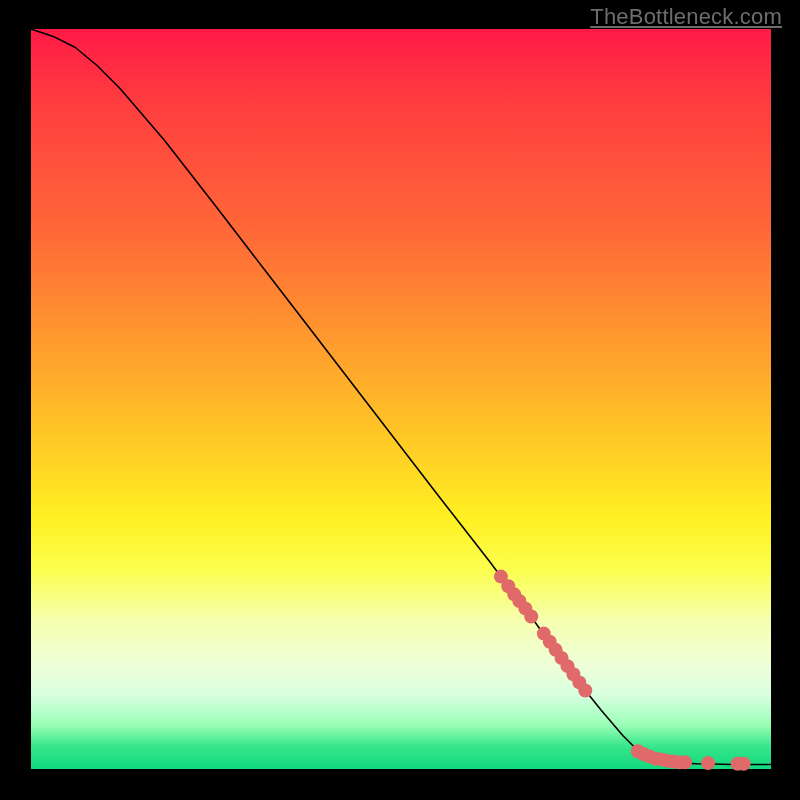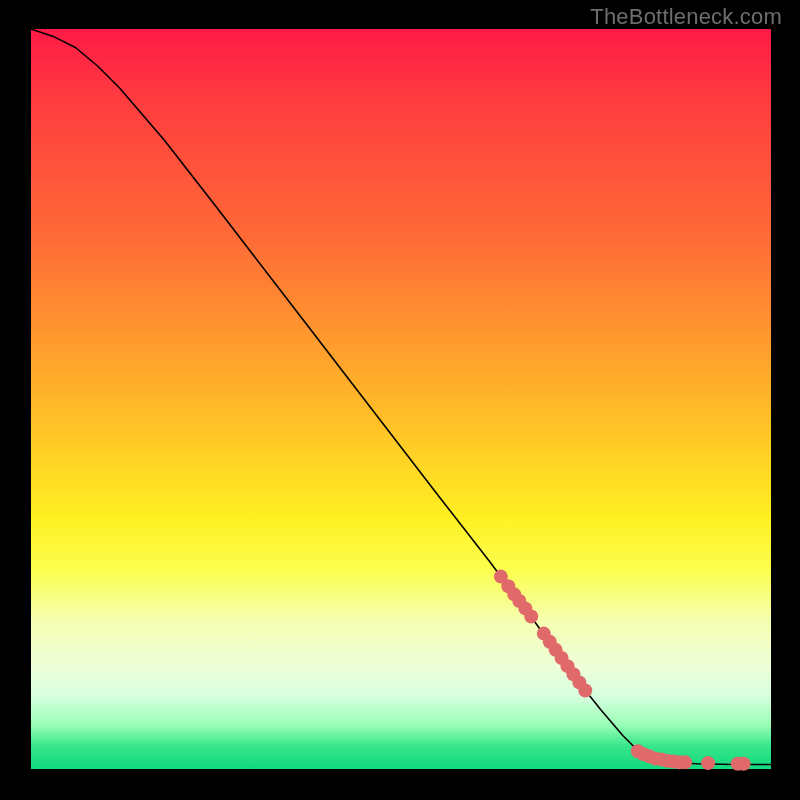--- a/index.html
+++ b/index.html
@@ -19,20 +19,21 @@
   }
   .watermark {
     position: absolute;
     top: 4px;
     right: 18px;
     color: #6d6d6d;
     font-size: 22px;
     font-weight: 400;
     letter-spacing: 0.2px;
     z-index: 30;
+    text-decoration: underline;
   }
   
   .plot-area {
     position: absolute;
     left: 31px;
     top: 29px;
     width: 740px;
     height: 740px;
     
     background: linear-gradient(

